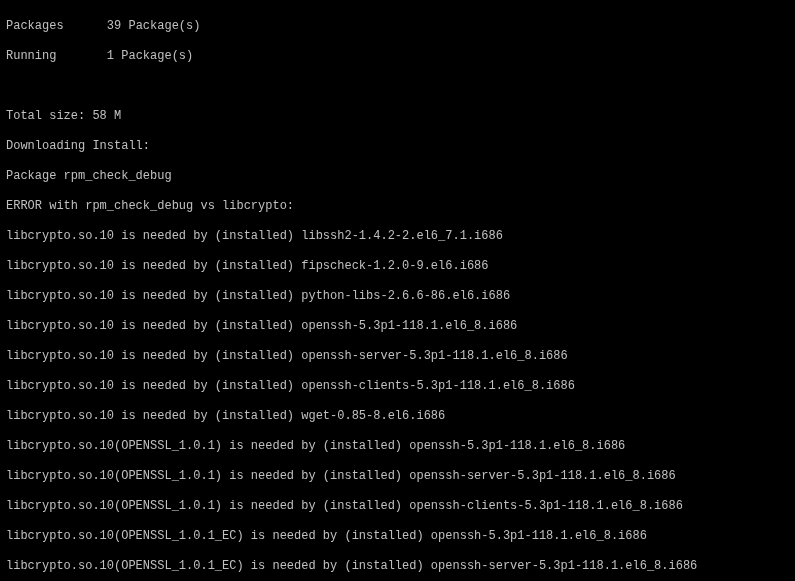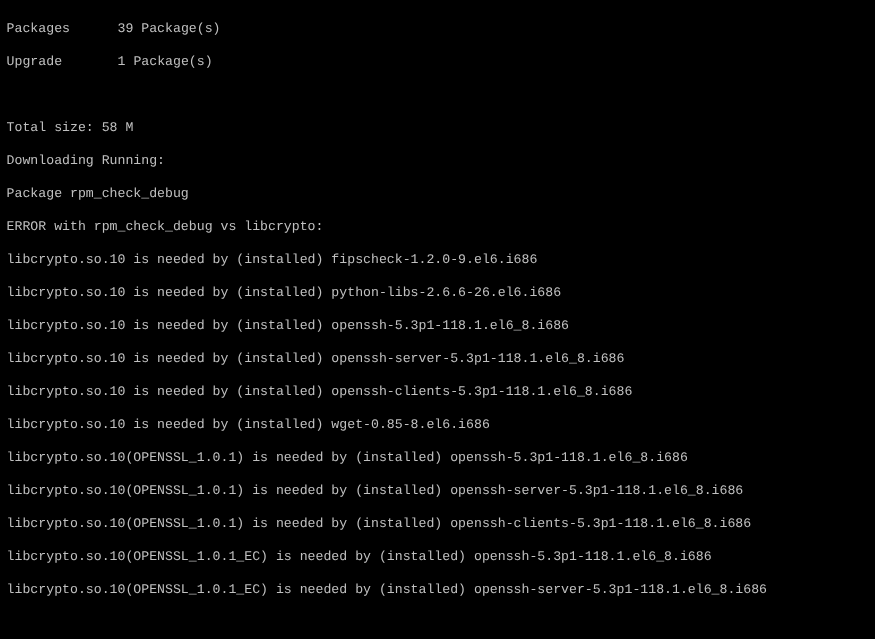--- a/index.html
+++ b/index.html
@@ -18,28 +18,29 @@
     padding: 4px 6px;
     white-space: pre;
   }
   .line { display: block; }
 </style>
 </head>
 <body>
 
 <div class="terminal">
 <span class="line"><span>Packages</span>      <span>39</span> <span>Package(s)</span></span>
-<span class="line"><span>Upgrade</span>       <span>1</span> <span>Package(s)</span></span>
+<span class="line"><span>Running</span>       <span>1</span> <span>Package(s)</span></span>
 <span class="line"> </span>
 <span class="line">Total size: 58 M</span>
-<span class="line">Downloading Running:</span>
+<span class="line">Downloading Install:</span>
 <span class="line">Package rpm_check_debug</span>
 <span class="line">ERROR with rpm_check_debug vs libcrypto:</span>
+<span class="line">libcrypto.so.10 is needed by (installed) libssh2-1.4.2-2.el6_7.1.i686</span>
 <span class="line">libcrypto.so.10 is needed by (installed) fipscheck-1.2.0-9.el6.i686</span>
-<span class="line">libcrypto.so.10 is needed by (installed) python-libs-2.6.6-26.el6.i686</span>
+<span class="line">libcrypto.so.10 is needed by (installed) python-libs-2.6.6-86.el6.i686</span>
 <span class="line">libcrypto.so.10 is needed by (installed) openssh-5.3p1-118.1.el6_8.i686</span>
 <span class="line">libcrypto.so.10 is needed by (installed) openssh-server-5.3p1-118.1.el6_8.i686</span>
 <span class="line">libcrypto.so.10 is needed by (installed) openssh-clients-5.3p1-118.1.el6_8.i686</span>
 <span class="line">libcrypto.so.10 is needed by (installed) wget-0.85-8.el6.i686</span>
 <span class="line">libcrypto.so.10(OPENSSL_1.0.1) is needed by (installed) openssh-5.3p1-118.1.el6_8.i686</span>
 <span class="line">libcrypto.so.10(OPENSSL_1.0.1) is needed by (installed) openssh-server-5.3p1-118.1.el6_8.i686</span>
 <span class="line">libcrypto.so.10(OPENSSL_1.0.1) is needed by (installed) openssh-clients-5.3p1-118.1.el6_8.i686</span>
 <span class="line">libcrypto.so.10(OPENSSL_1.0.1_EC) is needed by (installed) openssh-5.3p1-118.1.el6_8.i686</span>
 <span class="line">libcrypto.so.10(OPENSSL_1.0.1_EC) is needed by (installed) openssh-server-5.3p1-118.1.el6_8.i686</span>
 

